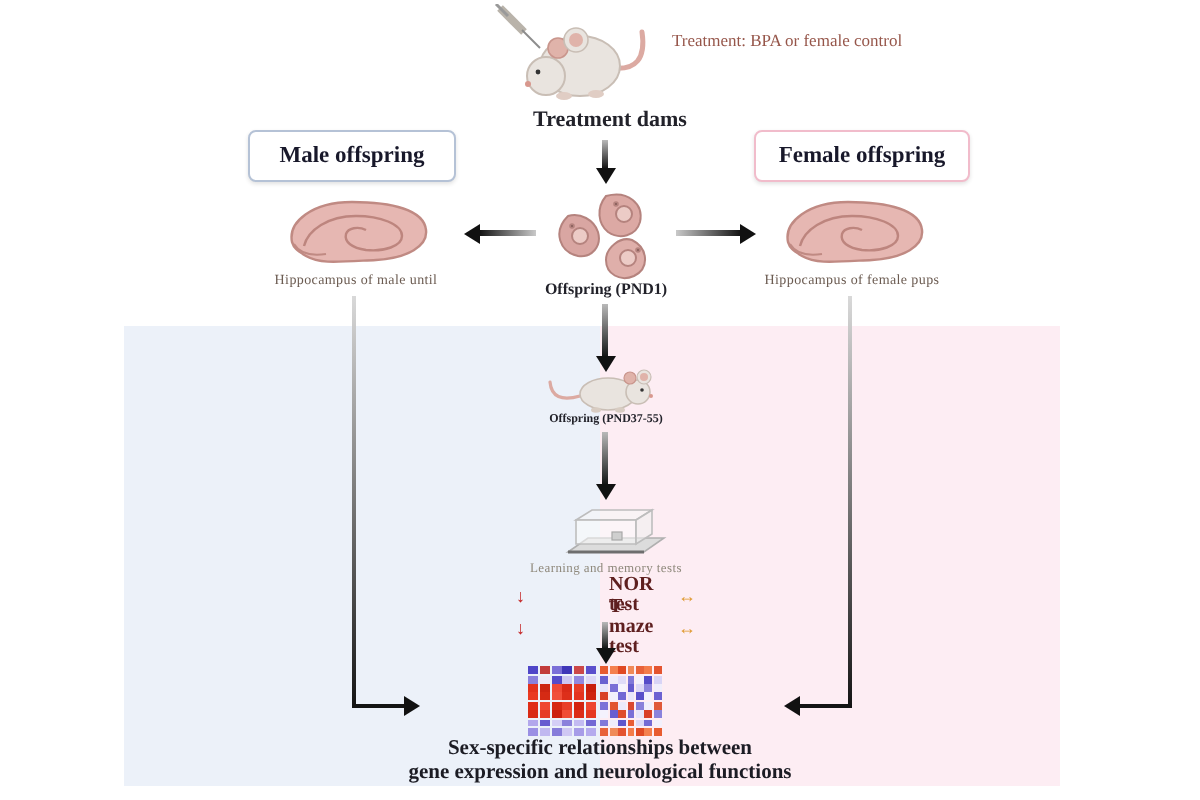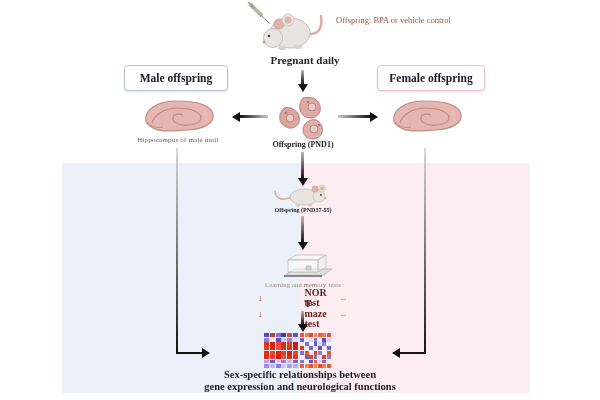--- a/index.html
+++ b/index.html
@@ -54,24 +54,24 @@
     <circle cx="23" cy="34" r="1.2" fill="#333"></circle>
     <circle cx="18" cy="40" r="1.5" fill="#d8988e"></circle>
     <ellipse cx="36" cy="46" rx="4" ry="2" fill="#e0cdc4"></ellipse>
     <ellipse cx="52" cy="45" rx="4" ry="2" fill="#e0cdc4"></ellipse>
     <line x1="4" y1="2" x2="16" y2="14" stroke="#b9b3aa" stroke-width="4"></line>
     <line x1="2" y1="0" x2="8" y2="6" stroke="#999" stroke-width="1.5"></line>
     <line x1="15" y1="13" x2="24" y2="22" stroke="#8d8d8d" stroke-width="1"></line>
   </svg>
 
   <div class="abs note" style="left:336px;top:14px;width:152px;">
-    <div>Offspring: BPA or vehicle control</div>
+    <div>Treatment: BPA or female control</div>
   </div>
 
-  <div class="abs label" style="left:245px;top:54px;width:120px;font-weight:bold;font-size:11px;">Pregnant daily</div>
+  <div class="abs label" style="left:245px;top:54px;width:120px;font-weight:bold;font-size:11px;">Treatment dams</div>
 
   <div class="vtail-short" style="left:301px;top:70px;height:14px;"></div>
   <div class="head-down" style="left:297.5px;top:84px;"></div>
 
   <svg class="abs" style="left:268px;top:90px;" width="70" height="52" viewBox="0 0 70 52">
     <g stroke="#b5837e" stroke-width="1">
       <path d="M35,8 C46,5 54,12 52,21 C50,28 42,30 36,26 C31,22 30,14 35,8 Z" fill="#dca9a4"></path>
       <circle cx="44" cy="17" r="4" fill="#eccbc6"></circle>
       <path d="M16,18 C8,26 12,36 21,38 C28,39 33,33 31,26 C29,20 22,16 16,18 Z" fill="#d9a6a2"></path>
       <circle cx="22" cy="28" r="4" fill="#eccbc6"></circle>
@@ -98,20 +98,21 @@
     <path d="M14,26 C16,18 26,11 40,11 C52,11 63,15 63,21 C63,26 54,29 45,28 C38,27 34,24 35,20 C36,17 41,16 45,18" fill="none" stroke="#bd857e" stroke-width="1.2"></path>
     <path d="M9,25 C12,30 18,31 25,30" fill="none" stroke="#c08a83" stroke-width="1"></path>
   </svg>
   <div class="abs caption" style="left:118px;top:136px;width:120px;">Hippocampus of male until</div>
 
   <svg class="abs" style="left:386px;top:97px;" width="80" height="38" viewBox="0 0 80 38">
     <path d="M8,24 C6,14 18,4 38,4 C58,4 74,8 75,18 C76,26 66,32 50,33 C30,34 22,35 15,31 C10,28 9,27 8,24 Z" fill="#e6b7b2" stroke="#c08a83" stroke-width="1.2"></path>
     <path d="M14,26 C16,18 26,11 40,11 C52,11 63,15 63,21 C63,26 54,29 45,28 C38,27 34,24 35,20 C36,17 41,16 45,18" fill="none" stroke="#bd857e" stroke-width="1.2"></path>
     <path d="M9,25 C12,30 18,31 25,30" fill="none" stroke="#c08a83" stroke-width="1"></path>
   </svg>
+  <div class="abs caption" style="left:366px;top:136px;width:120px;">Hippocampus of female pups</div>
 
   <div class="vtail" style="left:175.5px;top:148px;height:206px;"></div>
   <div class="htail" style="left:176px;top:351.75px;width:26px;"></div>
   <div class="head-right" style="left:202px;top:348px;"></div>
 
   <div class="vtail" style="left:423.5px;top:148px;height:206px;"></div>
   <div class="htail" style="left:400px;top:351.75px;width:26px;"></div>
   <div class="head-left" style="left:392px;top:348px;"></div>
 
   <div class="vtail-short" style="left:301px;top:152px;height:26px;"></div>

